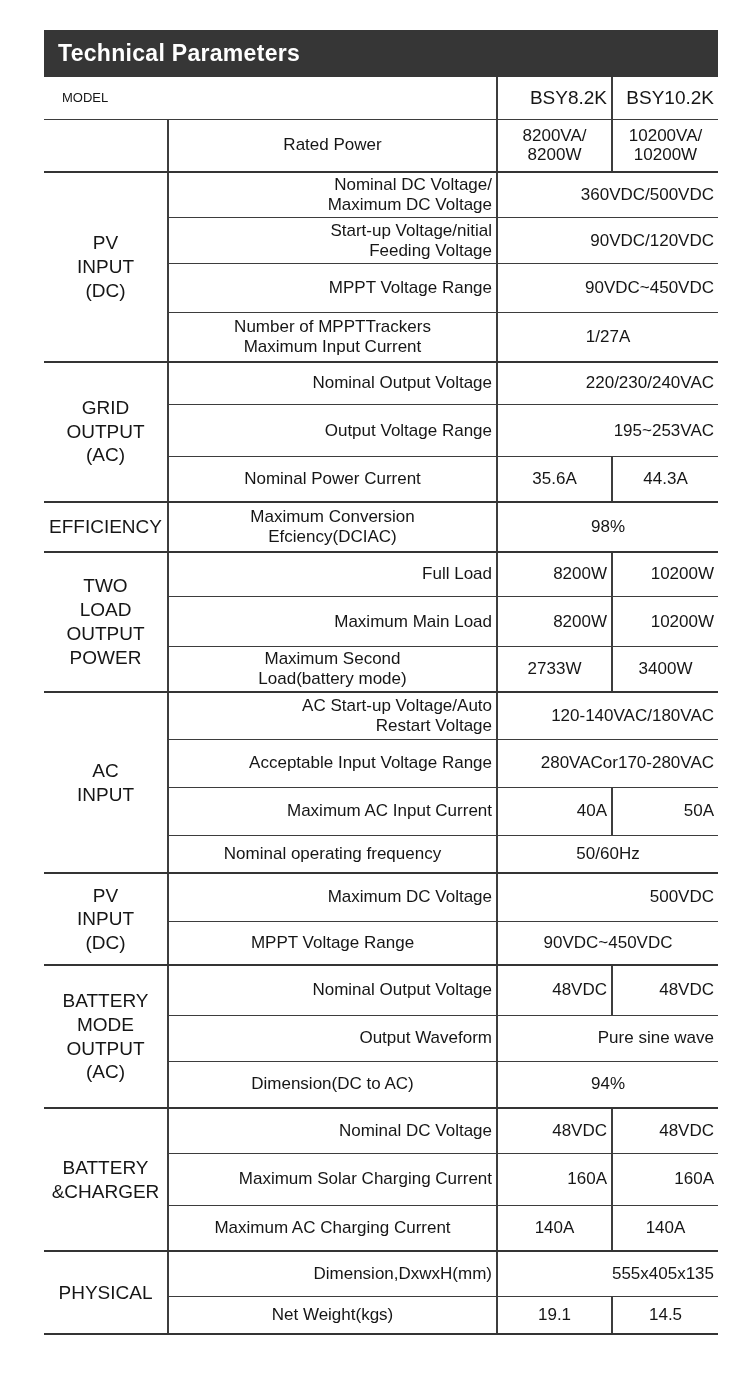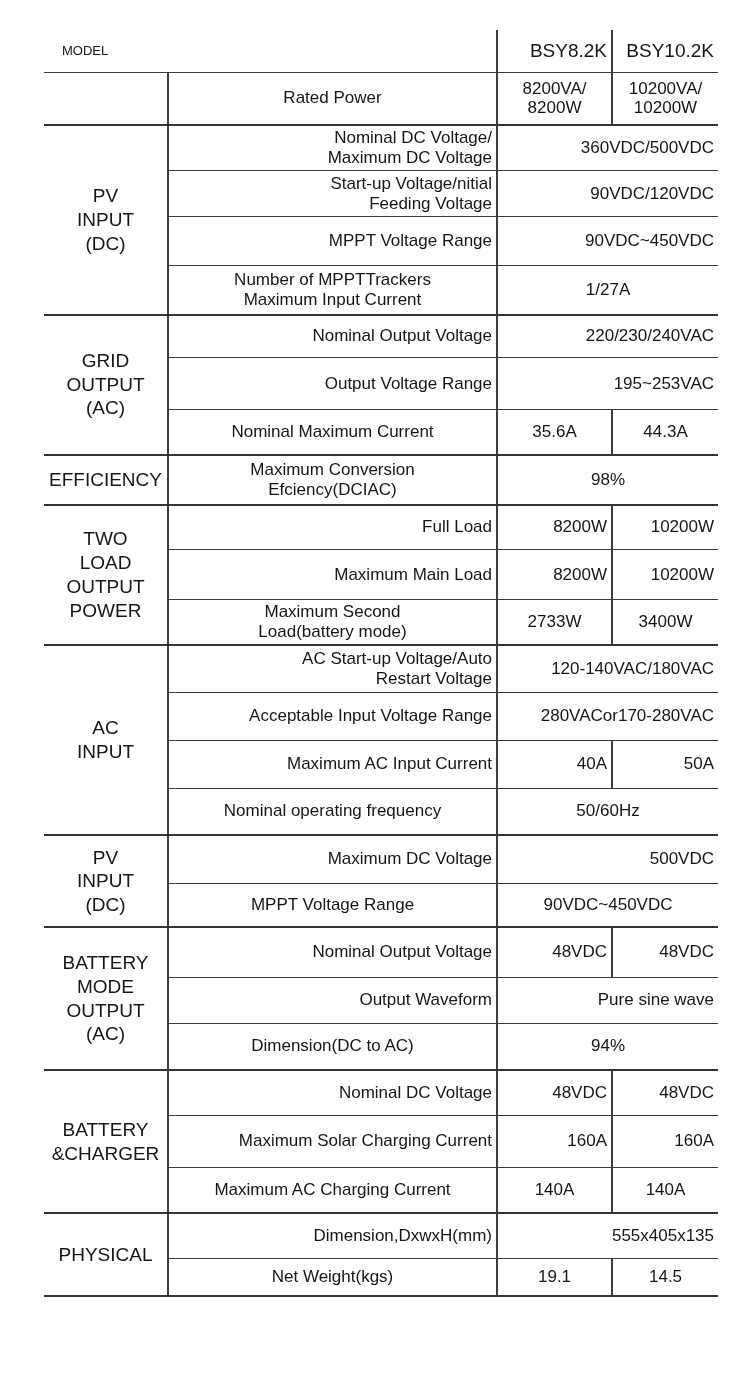--- a/index.html
+++ b/index.html
@@ -36,20 +36,23 @@
   .cat{font-size:19px;line-height:1.25;letter-spacing:0;}
   .model-cell{text-align:left;padding-left:18px;font-size:13px;}
   .model-val{font-size:19px;}
   .rated-val{line-height:1.12;}
 </style>
 </head>
 <body>
 
 <div class="page">
 
+  <div class="titlebar">
+    <span class="title">Technical Parameters</span>
+  </div>
 
   <table class="spec">
     <colgroup>
       <col style="width:124px">
         <col style="width:329px">
         <col style="width:115px">
         <col style="width:106px">
     </colgroup>
     <tbody>
 
@@ -96,21 +99,21 @@
 OUTPUT
 (AC)</td>
         <td class="bl2 bb1">Nominal Output Voltage</td>
         <td colspan="2" class="bl2 bb1">220/230/240VAC</td>
       </tr>
       <tr style="height:52px">
         <td class="bl2 bb1">Output Voltage Range</td>
         <td colspan="2" class="bl2 bb1">195~253VAC</td>
       </tr>
       <tr style="height:45px">
-        <td class="bl2 bb2">Nominal Maximum Current</td>
+        <td class="bl2 bb2">Nominal Power Current</td>
         <td class="bl2 bb2">35.6A</td>
         <td class="bl2 bb2">44.3A</td>
       </tr>
 
       <tr style="height:50px">
         <td class="cat bb2" style="padding:2px 0;">EFFICIENCY</td>
         <td class="bl2 bb2">Maximum Conversion
 Efciency(DCIAC)</td>
         <td colspan="2" class="bl2 bb2">98%</td>
       </tr>
@@ -145,21 +148,21 @@
       </tr>
       <tr style="height:48px">
         <td class="bl2 bb1">Acceptable Input Voltage Range</td>
         <td colspan="2" class="bl2 bb1">280VACor170-280VAC</td>
       </tr>
       <tr style="height:48px">
         <td class="bl2 bb1">Maximum AC Input Current</td>
         <td class="bl2 bb1">40A</td>
         <td class="bl2 bb1">50A</td>
       </tr>
-      <tr style="height:47px">
+      <tr style="height:38px">
         <td class="bl2 bb2">Nominal operating frequency</td>
         <td colspan="2" class="bl2 bb2">50/60Hz</td>
       </tr>
 
       <tr style="height:48px">
         <td rowspan="2" class="cat bb2">PV
 INPUT
 (DC)</td>
         <td class="bl2 bb1">Maximum DC Voltage</td>
         <td colspan="2" class="bl2 bb1">500VDC</td>

